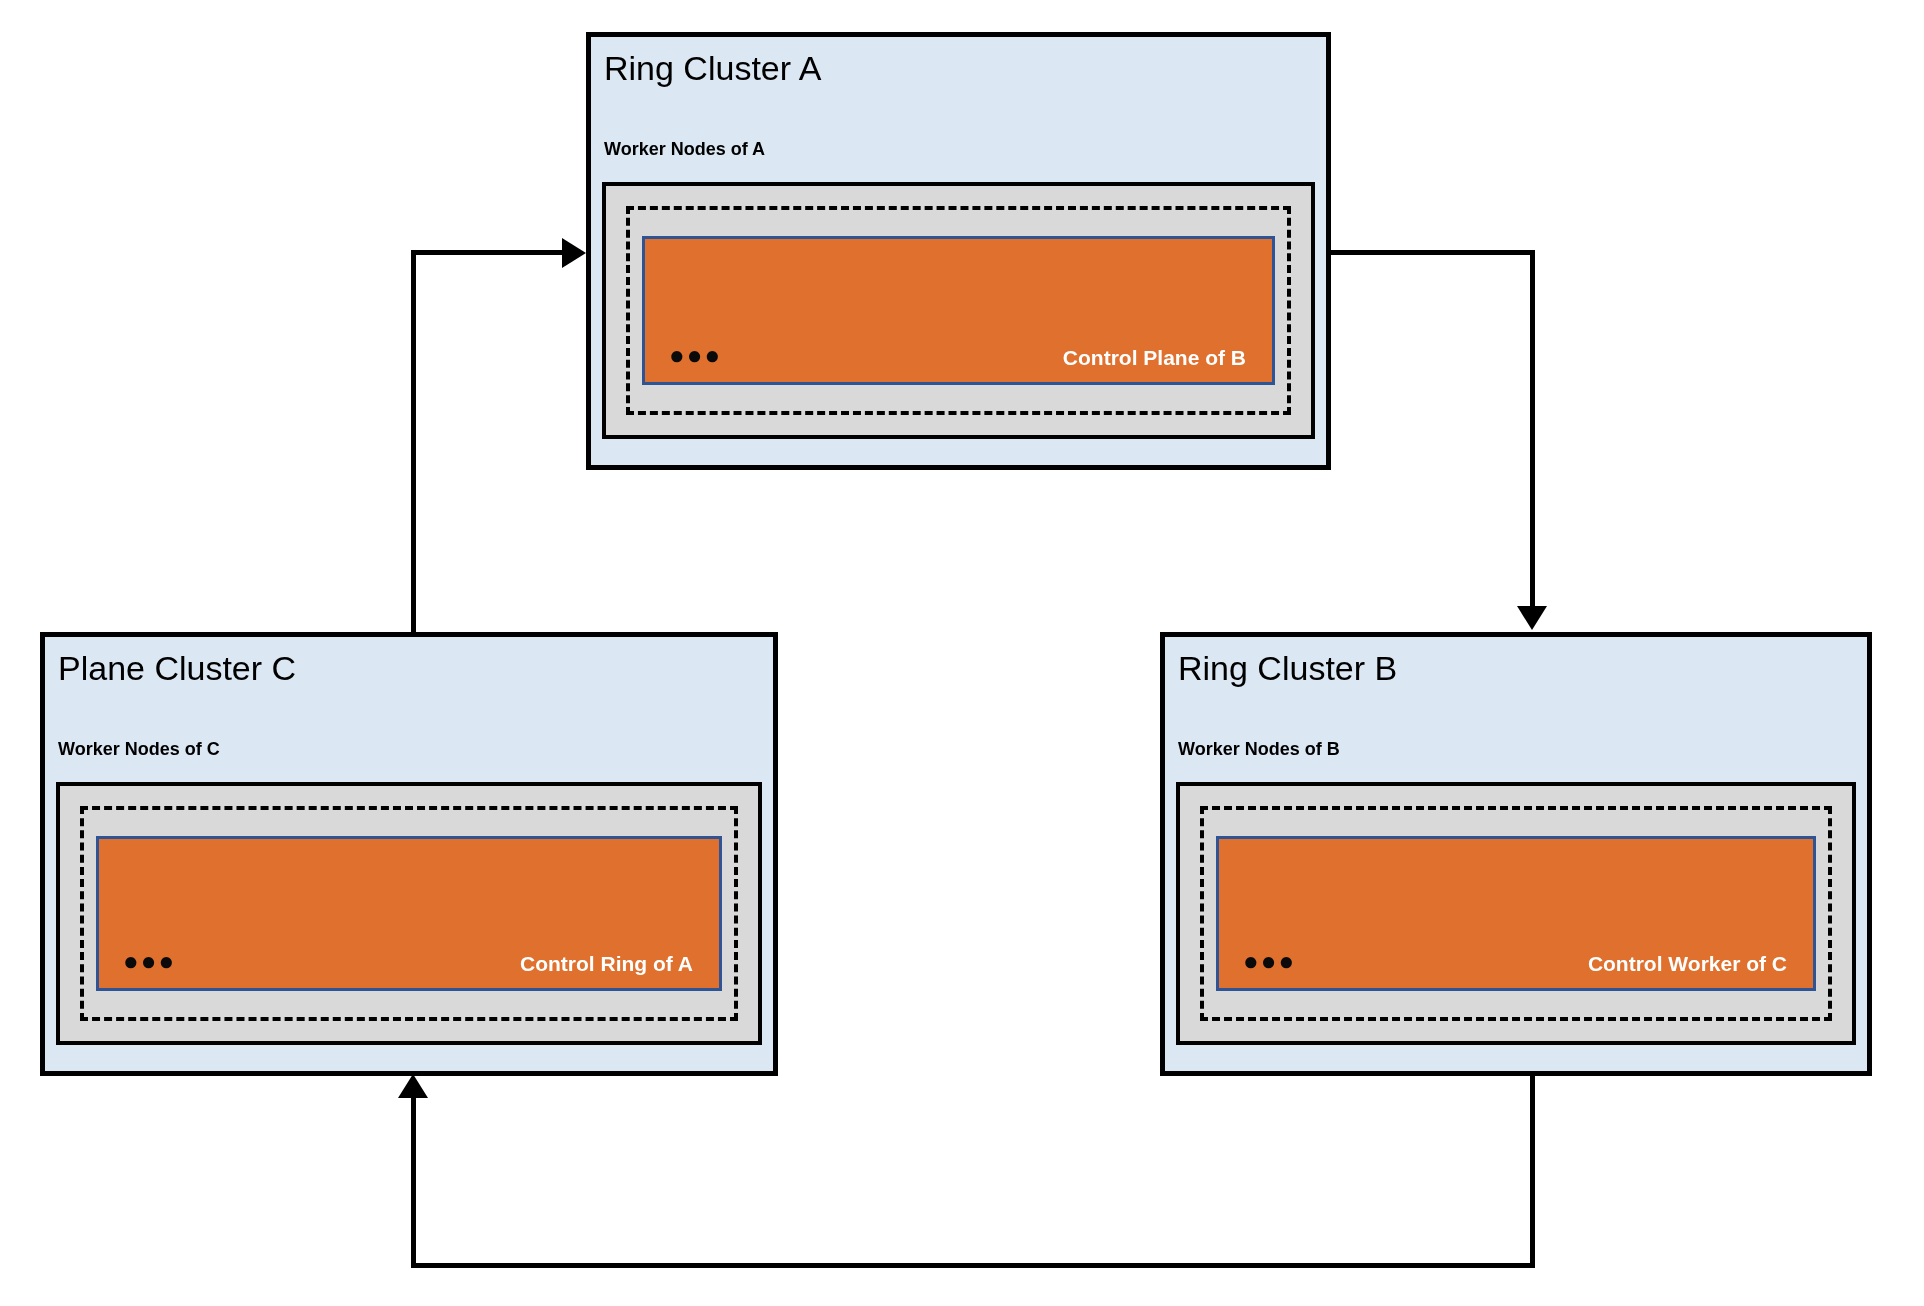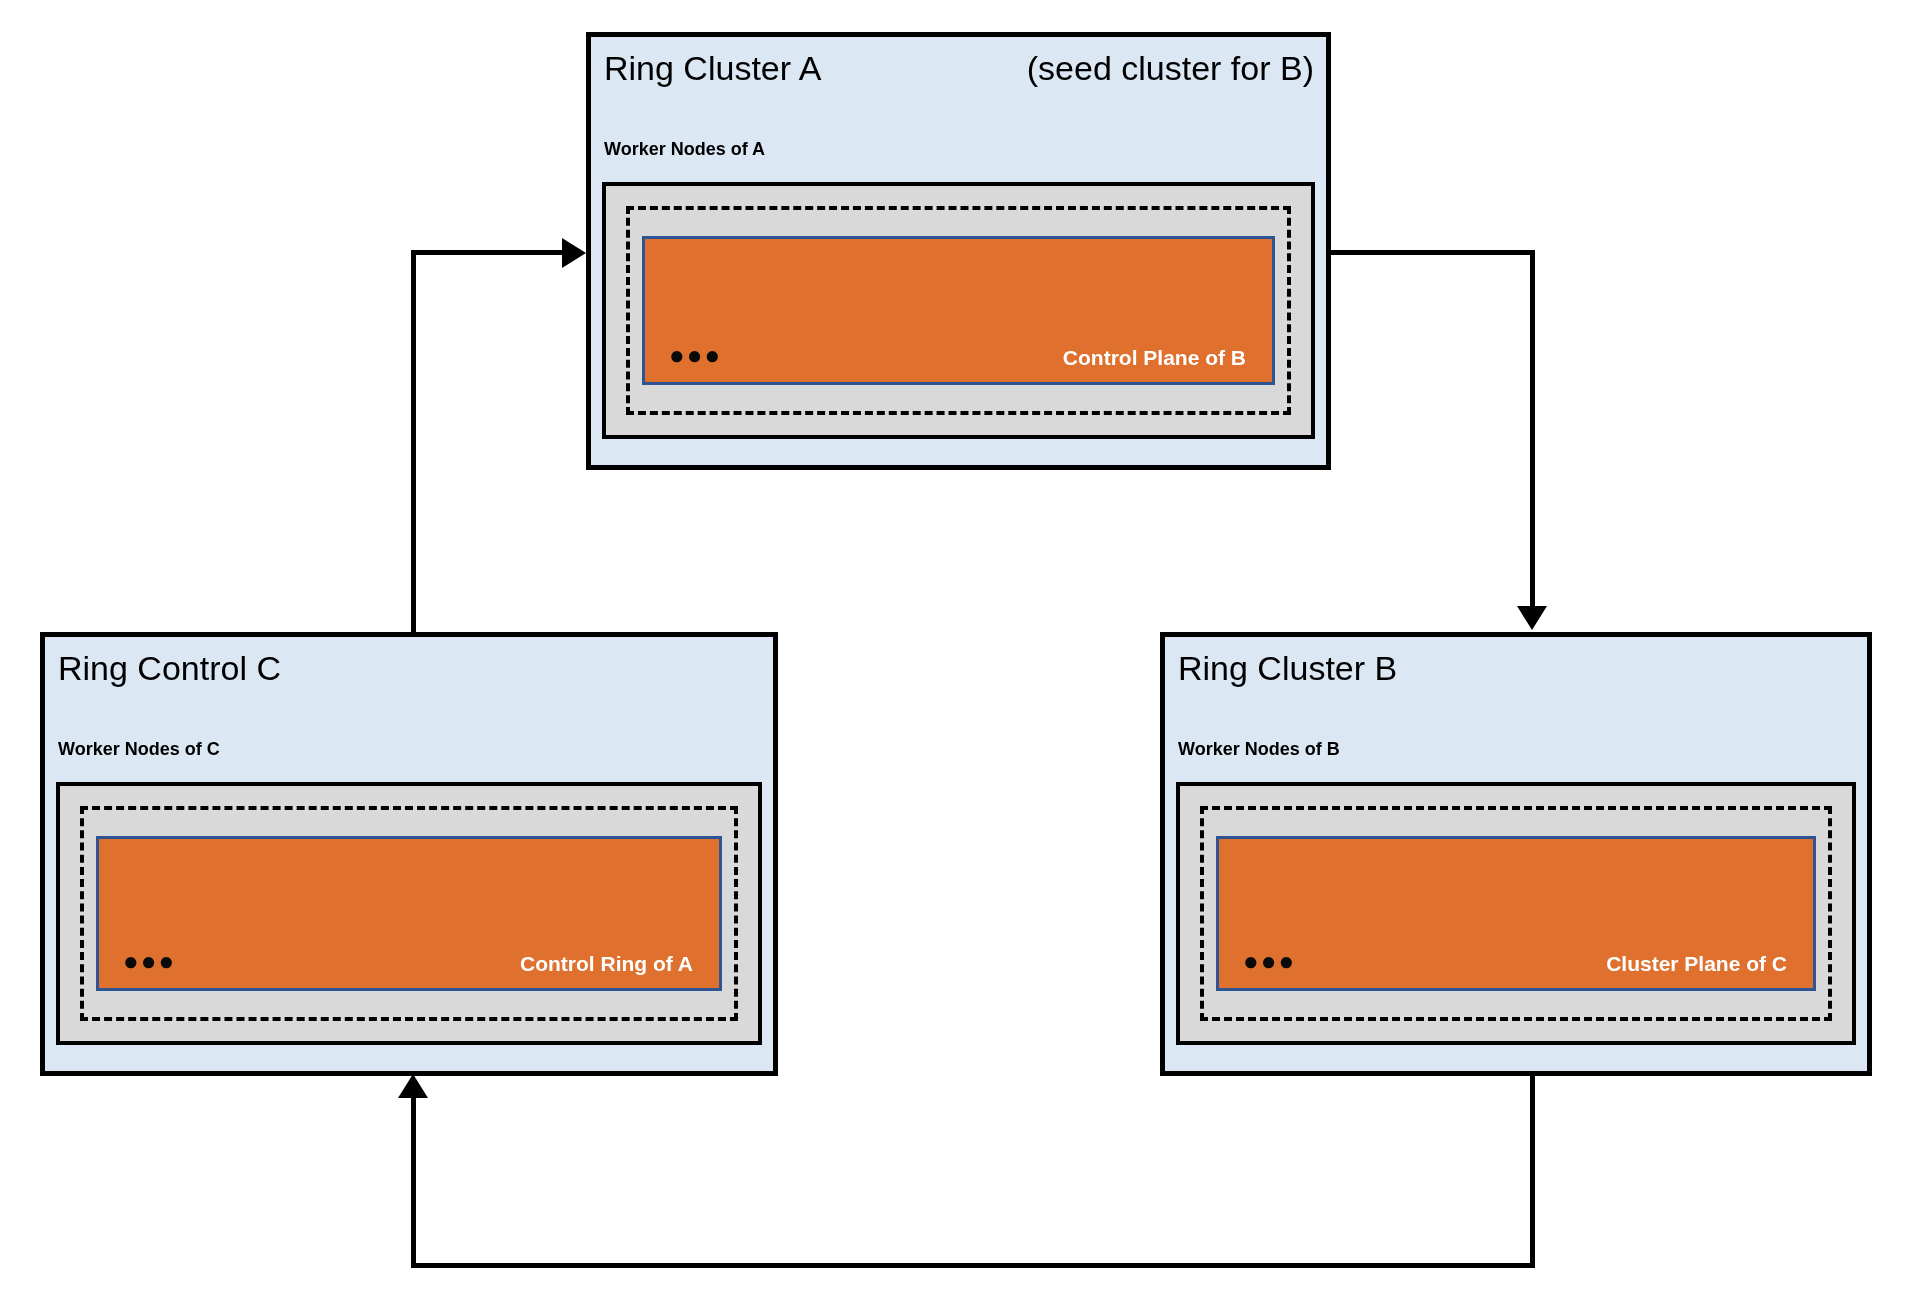--- a/index.html
+++ b/index.html
@@ -106,56 +106,55 @@
                  border-bottom: 24px solid #000; }
 </style>
 </head>
 <body>
 
 <div class="canvas">
 
   <section class="cluster pos-a">
     <div class="cluster-title">
       <span>Ring Cluster A</span>
-      <span>(seed cluster for B)</span>
     </div>
     <div class="worker-label">Worker Nodes of A</div>
     <div class="node-box">
       <div class="pod-dashed"></div>
       <div class="control-plane">
         <span class="dots">●●●</span>
         <span class="cp-label">Control Plane of B</span>
       </div>
     </div>
   </section>
 
   <section class="cluster pos-c">
     <div class="cluster-title">
-      <span>Ring Control C</span>
+      <span>Plane Cluster C</span>
     </div>
     <div class="worker-label">Worker Nodes of C</div>
     <div class="node-box">
       <div class="pod-dashed"></div>
       <div class="control-plane">
         <span class="dots">●●●</span>
         <span class="cp-label">Control Ring of A</span>
       </div>
     </div>
   </section>
 
   <section class="cluster pos-b">
     <div class="cluster-title">
       <span>Ring Cluster B</span>
     </div>
     <div class="worker-label">Worker Nodes of B</div>
     <div class="node-box">
       <div class="pod-dashed"></div>
       <div class="control-plane">
         <span class="dots">●●●</span>
-        <span class="cp-label">Cluster Plane of C</span>
+        <span class="cp-label">Control Worker of C</span>
       </div>
     </div>
   </section>
 
   <div class="line ln-c-up"></div>
   <div class="line ln-c-to-a"></div>
   <div class="arrowhead ah-right"></div>
 
   <div class="line ln-a-right"></div>
   <div class="line ln-a-down"></div>

